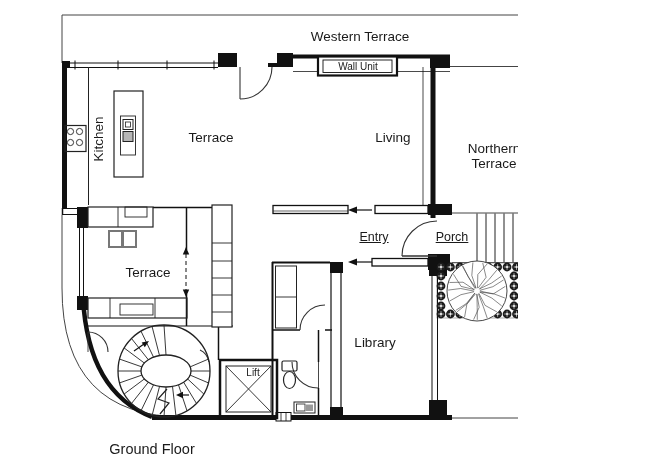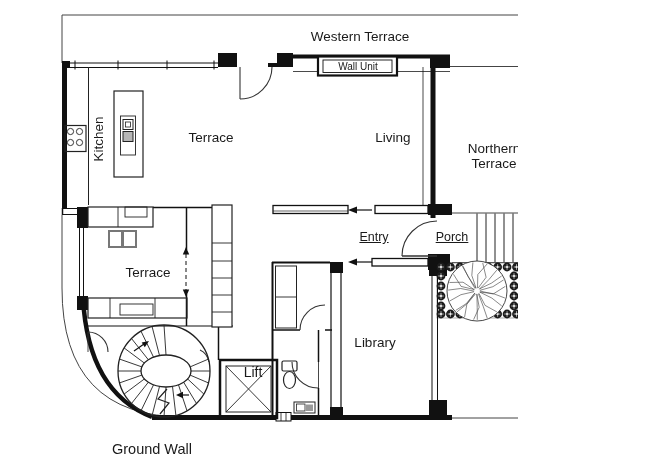--- a/index.html
+++ b/index.html
@@ -3,21 +3,21 @@
 <meta charset="utf-8">
 <style>
   html,body{margin:0;padding:0;background:#ffffff;}
   #canvas{position:relative;width:518px;height:470px;background:#ffffff;overflow:hidden;
           font-family:"Liberation Sans", sans-serif;}
   #plan-svg{position:absolute;left:0;top:0;}
   .lbl{position:absolute;transform:translate(-50%,-50%);color:#1a1a1a;
        font-family:"Liberation Sans", sans-serif;white-space:nowrap;text-align:center;}
   .room{font-size:13.5px;}
   .small{font-size:12.5px;text-decoration:underline;}
-  .tiny{font-size:14px;}
+  .tiny{font-size:10px;}
   .wrap{white-space:normal;line-height:1.08;}
   .w72{width:72px;}
   .w48{width:48px;}
   .rot{transform:translate(-50%,-50%) rotate(-90deg);}
   .floor{font-size:14.5px;}
   .wallunit{font-size:10px;}
 </style>
 </head>
 <body>
 
@@ -633,15 +633,15 @@
 <div class="lbl wallunit" style="left:358px;top:66px;">Wall Unit</div>
 <div class="lbl room rot" style="left:98px;top:139px;">Kitchen</div>
 <div class="lbl room" style="left:211px;top:137px;">Terrace</div>
 <div class="lbl room" style="left:351px;top:137px;margin-left:42px;">Living</div>
 <div class="lbl room wrap w72" style="left:494px;top:139px;margin-top:18px;">Northern Terrace</div>
 <div class="lbl small" style="left:374px;top:237px;">Entry</div>
 <div class="lbl small" style="left:448px;top:237px;padding-left:8px;">Porch</div>
 <div class="lbl room" style="left:148px;top:272px;">Terrace</div>
 <div class="lbl room" style="left:375px;top:342px;text-align:right;">Library</div>
 <div class="lbl tiny" style="left:253px;top:372px;">Lift</div>
-<div class="lbl floor" style="left:152px;top:449px;">Ground Wall</div>
+<div class="lbl floor" style="left:152px;top:449px;">Ground Floor</div>
 
 </div>
 
 </body></html>

